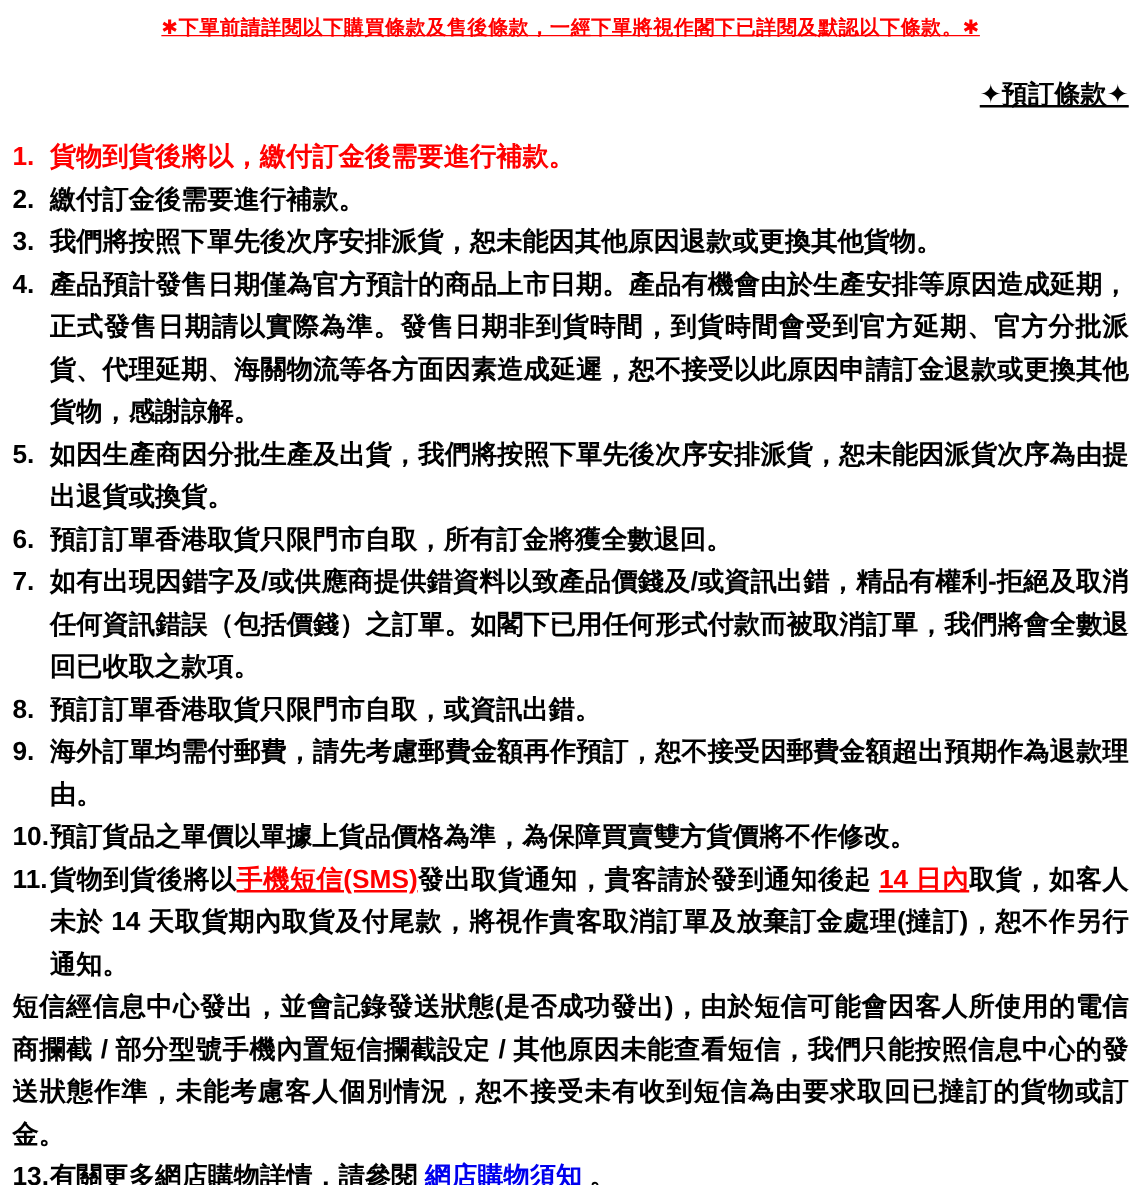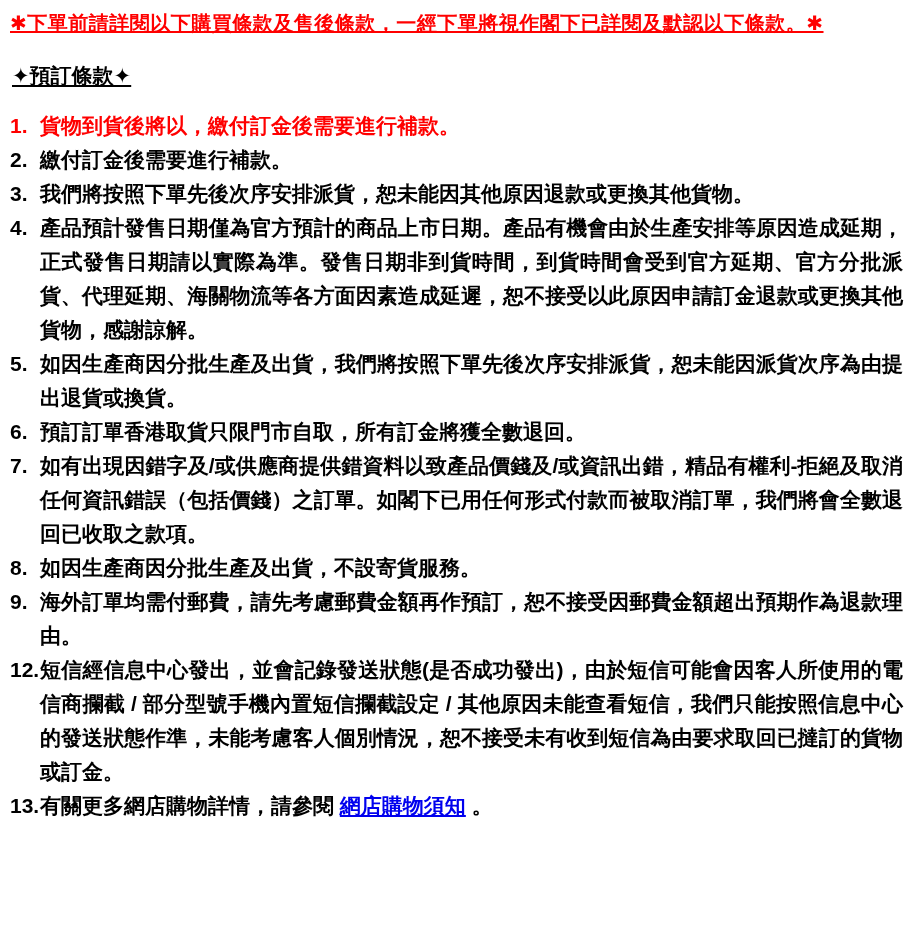--- a/index.html
+++ b/index.html
@@ -6,28 +6,29 @@
   body {
     width: 913px;
     min-height: 948px;
     box-sizing: border-box;
     font-family: "Liberation Sans", "DejaVu Sans", sans-serif;
     font-weight: 700;
     color: #000000;
   }
   .doc { padding: 9px 10px 16px 10px; }
   .title {
-    font-size: 20px;
+    font-size: 16px;
     line-height: 28px;
     margin: 0;
     text-decoration: underline;
     letter-spacing: 0.5px;
+    text-align: center;
   }
   .red { color: var(--red, #ff0000); }
-  .section-wrap { margin-top: 26px; }
+  .section-wrap { margin-top: 26px; text-align: right; }
   .section {
     font-size: 21px;
     line-height: 26px;
     margin-left: 2px;
     text-decoration: underline;
     display: inline-block;
   }
   .terms { margin-top: 20px; }
   .term {
     display: flex;
@@ -80,28 +81,35 @@
       <div class="term">
         <span class="num">6.</span>
         <span class="body"><span>預訂訂單香港取貨只限門市自取，所有訂金將獲全數退回。</span></span>
       </div>
       <div class="term">
         <span class="num">7.</span>
         <span class="body"><span>如有出現因錯字及/或供應商提供錯資料以致產品價錢及/或資訊出錯，精品有權利-拒絕及取消任何資訊錯誤（包括價錢）之訂單。如閣下已用任何形式付款而被取消訂單，我們將會全數退回已收取之款項。</span></span>
       </div>
       <div class="term">
         <span class="num">8.</span>
-        <span class="body"><span>如因生產商因分批生產及出貨，不設寄貨服務。</span></span>
+        <span class="body"><span>預訂訂單香港取貨只限門市自取，或資訊出錯。</span></span>
       </div>
       <div class="term">
         <span class="num">9.</span>
         <span class="body"><span>海外訂單均需付郵費，請先考慮郵費金額再作預訂，恕不接受因郵費金額超出預期作為退款理由。</span></span>
       </div>
       <div class="term">
-        <span class="num">12.</span>
+        <span class="num">10.</span>
+        <span class="body"><span>預訂貨品之單價以單據上貨品價格為準，為保障買賣雙方貨價將不作修改。</span></span>
+      </div>
+      <div class="term">
+        <span class="num">11.</span>
+        <span class="body"><span>貨物到貨後將以</span><span class="red-underline">手機短信(SMS)</span><span>發出取貨通知，貴客請於發到通知後起 </span><span class="red-underline">14 日內</span><span>取貨，如客人未於 14 天取貨期內取貨及付尾款，將視作貴客取消訂單及放棄訂金處理(撻訂)，恕不作另行通知。</span></span>
+      </div>
+      <div class="term">
         <span class="body"><span>短信經信息中心發出，並會記錄發送狀態(是否成功發出)，由於短信可能會因客人所使用的電信商攔截 / 部分型號手機內置短信攔截設定 / 其他原因未能查看短信，我們只能按照信息中心的發送狀態作準，未能考慮客人個別情況，恕不接受未有收到短信為由要求取回已撻訂的貨物或訂金。</span></span>
       </div>
       <div class="term">
         <span class="num">13.</span>
         <span class="body"><span>有關更多網店購物詳情，請參閱 </span><span class="link">網店購物須知</span><span> 。</span></span>
       </div>
     </div>
 </div>
 
 </body></html>

